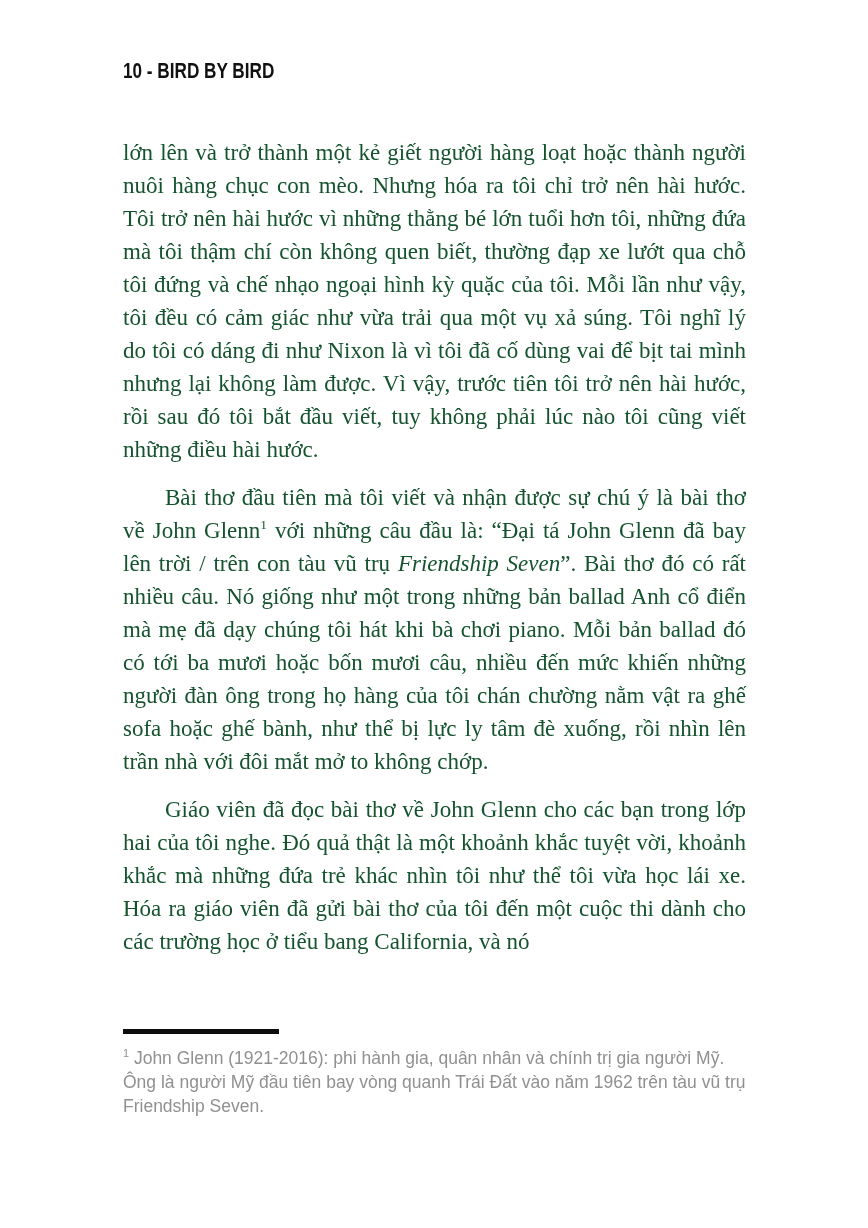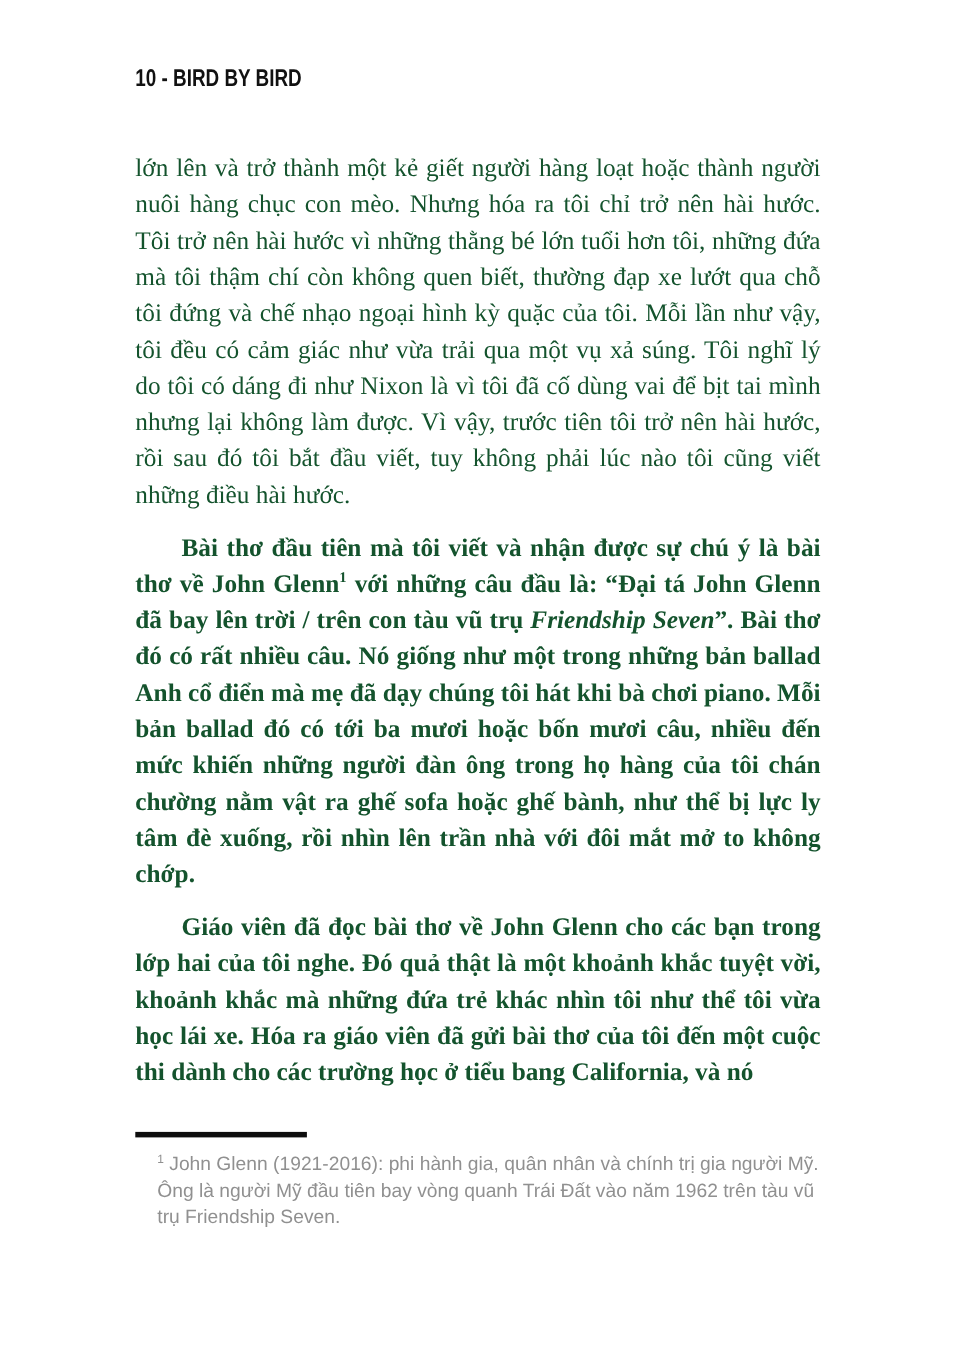--- a/index.html
+++ b/index.html
@@ -38,21 +38,20 @@
     font-size: 23px;
     line-height: 33px;
     text-align: justify;
     color: #14532d;
   }
   .body-text p.para {
     margin: 0 0 15px 0;
   }
   .body-text p.para.indent {
     text-indent: 42px;
-    font-weight: bold;
   }
   .body-text sup {
     font-size: 0.58em;
     line-height: 0;
     vertical-align: super;
   }
   .footnote-section {
     margin-top: auto;
     width: 623px;
   }
@@ -61,21 +60,20 @@
     height: 5px;
     background: #0d0d0d;
     margin-bottom: 12px;
   }
   .footnote-text {
     font-family: "Liberation Sans", sans-serif;
     font-size: 17.5px;
     line-height: 24px;
     color: #909090;
     text-align: left;
-    margin-left: 20px;
   }
   .footnote-text sup {
     font-size: 0.62em;
     line-height: 0;
     vertical-align: super;
   }
 </style>
 </head>
 <body>
 

